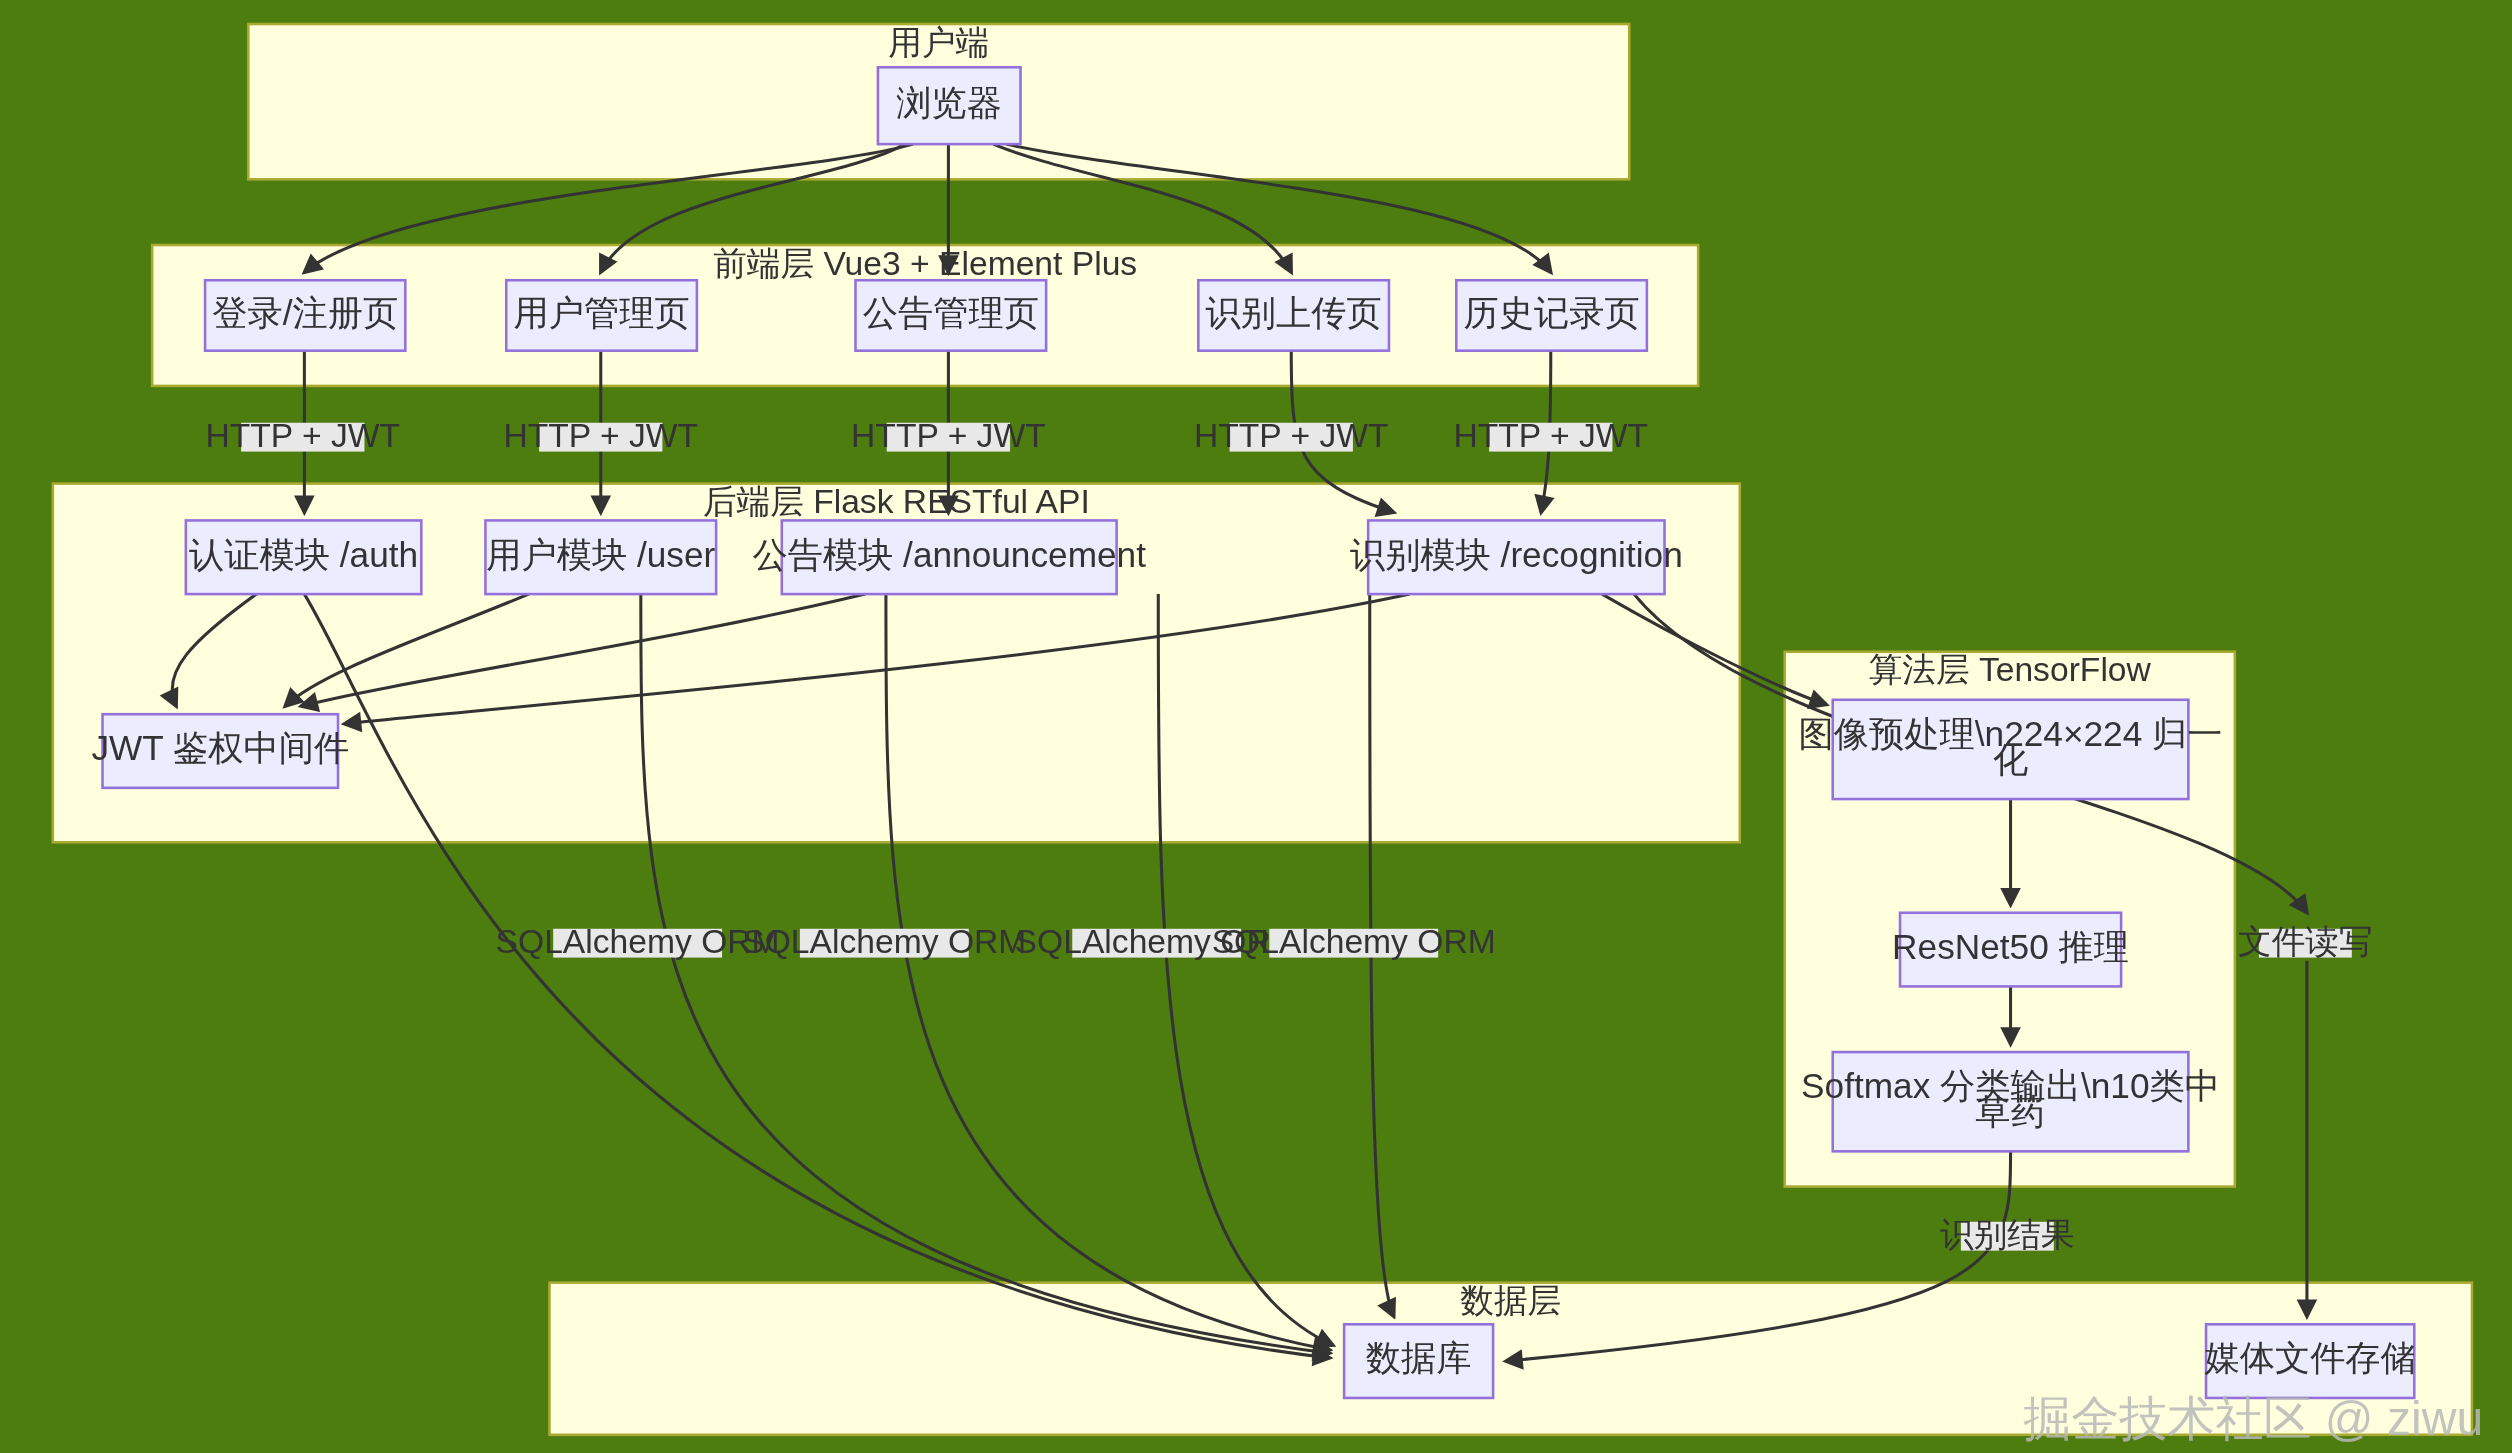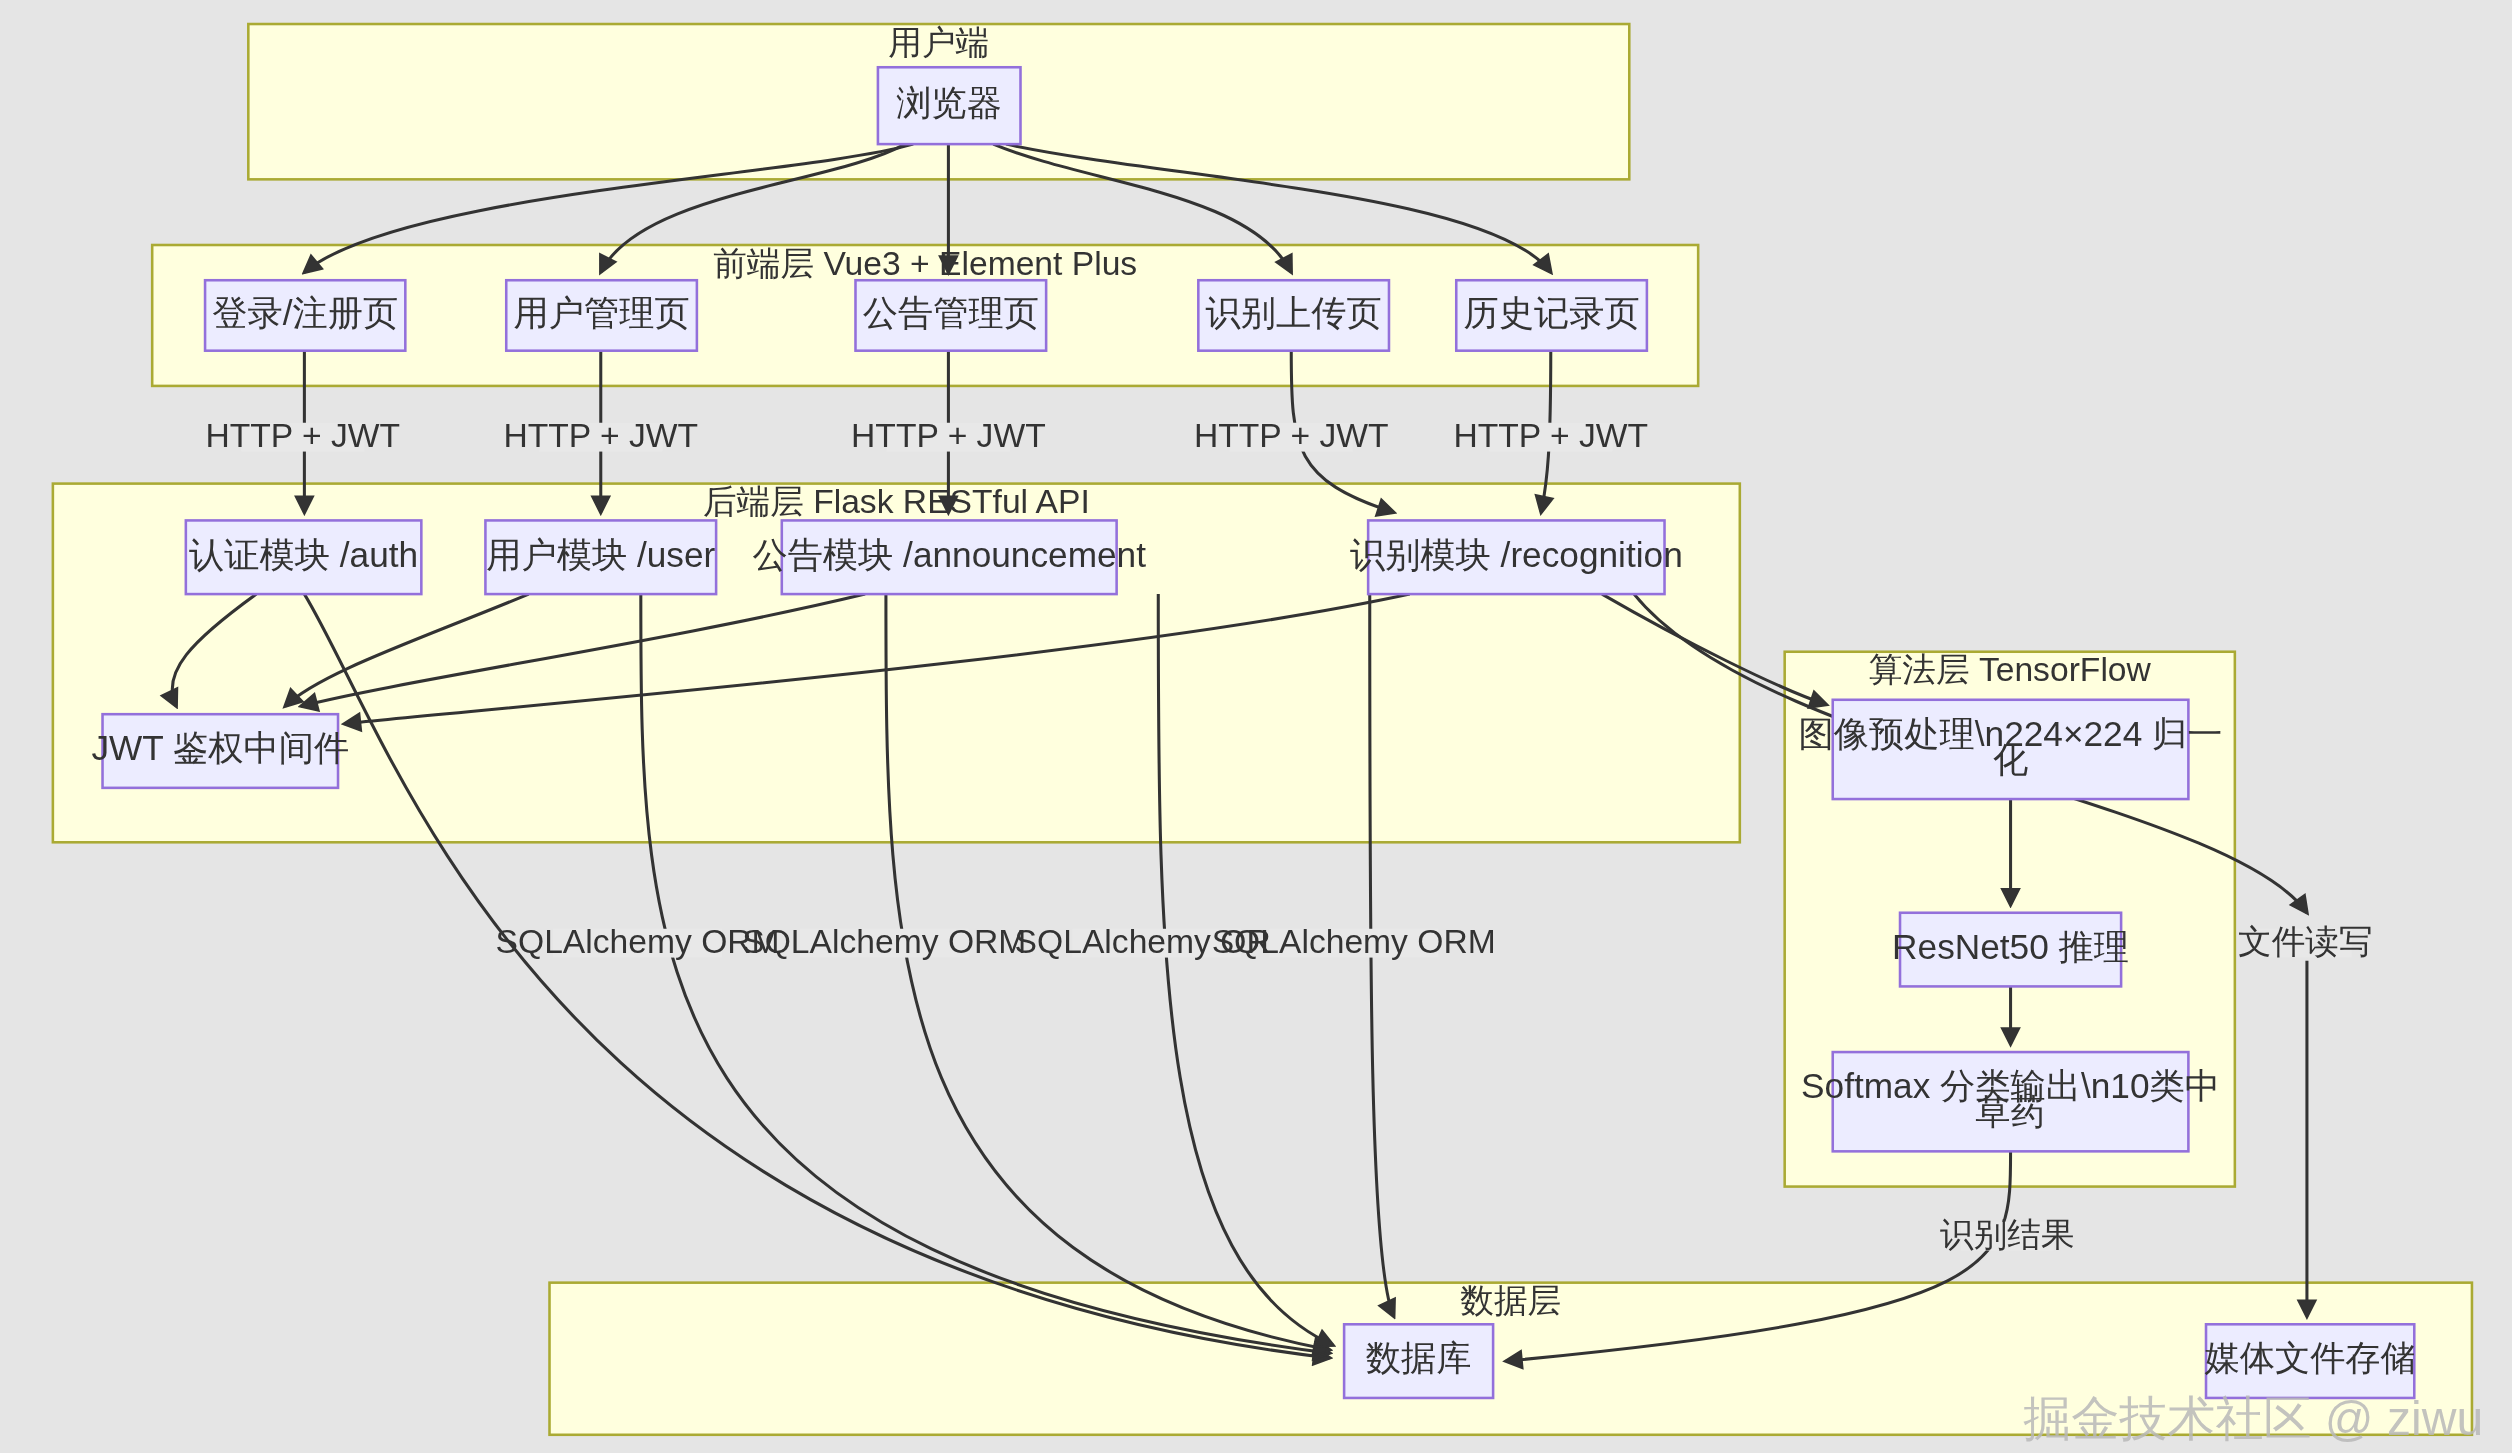--- a/index.html
+++ b/index.html
@@ -7,21 +7,21 @@
     padding: 0;
     background: #ffffff;
   }
   body {
     font-family: "Liberation Sans", "DejaVu Sans", sans-serif;
   }
   #canvas {
     position: relative;
     width: 2512px;
     height: 1454px;
-    background: #e5e5e5;
+    background: #4d7c0f;
     overflow: hidden;
   }
   svg.diagram {
     position: absolute;
     left: 0;
     top: 0;
     width: 2512px;
     height: 1454px;
   }
   

